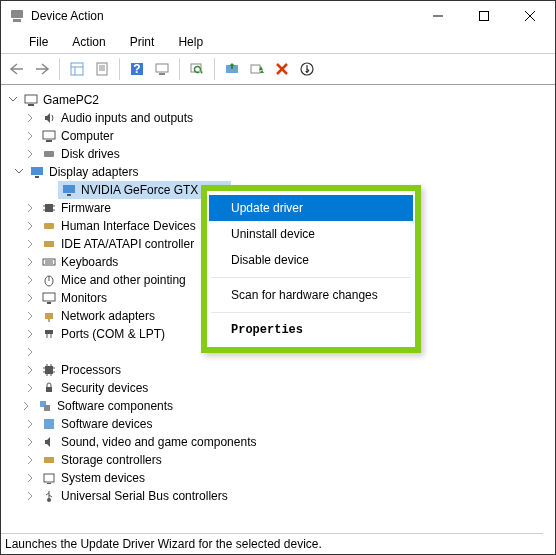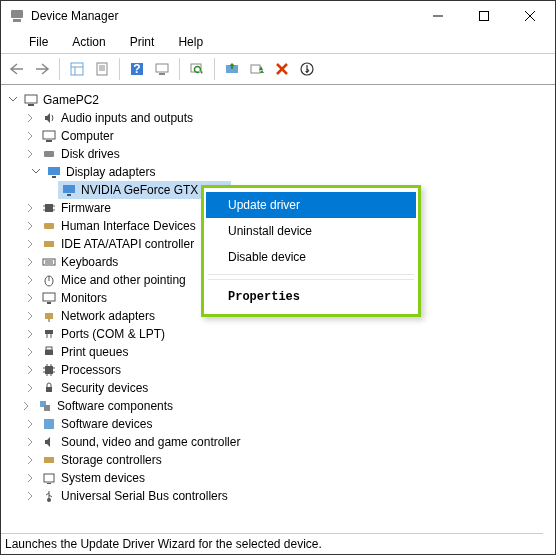--- a/index.html
+++ b/index.html
@@ -14,37 +14,37 @@
 .toolbar { height: 32px; display: flex; align-items: center; border-top: 1px solid #ccc; border-bottom: 1px solid #a0a0a0; padding: 0 4px; gap: 1px; background: #fff; }
 .tool { width: 24px; height: 24px; display: flex; align-items: center; justify-content: center; border-radius: 2px; }
 .tool.sep { width: 1px; height: 22px; background: #d0d0d0; margin: 0 4px; }
 .tree { position: absolute; top: 86px; bottom: 22px; left: 1px; right: 1px; overflow: auto; padding: 4px 0; }
 .node { display: flex; align-items: center; height: 18px; white-space: nowrap; }
 .tw { width: 14px; height: 14px; display: flex; align-items: center; justify-content: center; }
 .lbl { padding: 1px 3px; display: flex; align-items: center; }
 .lbl.selected { background: #c2dcf4; }
 .ic { width: 16px; height: 16px; margin-right: 4px; display: flex; align-items: center; justify-content: center; }
 .statusbar { position: absolute; bottom: 0; left: 0; right: 12px; height: 21px; border-top: 1px solid #ccc; padding: 2px 4px; font-size: 11px; background: #fff; display: flex; align-items: center; }
-.ctxmenu { position: absolute; background: #fff; border: 3px solid #84cc16; box-shadow: 3px 3px 6px rgba(0,0,0,0.2); padding: 4px 2px; min-width: 220px; }
+.ctxmenu { position: absolute; background: #fff; border: 6px solid #84cc16; box-shadow: 3px 3px 6px rgba(0,0,0,0.2); padding: 4px 2px; min-width: 220px; }
 .ctxitem { padding: 6px 22px; }
 .ctxitem.hl { background: #0078d4; color: #fff; }
 .ctxitem.bold { font-weight: 600; font-family: Liberation Mono, monospace; }
 .ctxdiv { height: 1px; background: #e6e6e6; margin: 4px 2px; }
 </style>
 </head>
 <body>
 
 <div class="titlebar">
   <span class="app-icon">
     <svg width="16" height="16" viewBox="0 0 16 16">
         <rect x="2" y="2" width="12" height="8" fill="#888" rx="1"></rect>
         <rect x="4" y="11" width="8" height="3" fill="#888"></rect>
       </svg>
   </span>
-  <span class="title">Device Manager</span>
+  <span class="title">Device Action</span>
   <div class="wbtn">
       <svg width="10" height="10">
         <line x1="0" y1="5" x2="10" y2="5" stroke-width="1"></line>
       </svg>
     </div>
   <div class="wbtn">
       <svg width="10" height="10">
         <rect x="0.5" y="0.5" width="9" height="9" fill="none" stroke-width="1"></rect>
       </svg>
     </div>
@@ -199,21 +199,21 @@
       </span>
       <span class="lbl">
         <span class="ic">
           <svg width="14" height="14">
             <rect x="2" y="4" width="10" height="6" rx="1" fill="#888"></rect>
           </svg>
         </span>
         <span>Disk drives</span>
       </span>
     </div>
-  <div class="node" style="padding-left:27px">
+  <div class="node" style="padding-left:10px">
       <span class="tw">
         <svg width="10" height="10">
           <path d="M1 2 L5 6 L9 2" fill="none" stroke="#666"></path>
         </svg>
       </span>
       <span class="lbl">
         <span class="ic">
           <svg width="14" height="14">
             <rect x="1" y="2" width="12" height="8" fill="#4a90d9"></rect>
             <rect x="5" y="11" width="4" height="2" fill="#555"></rect>
@@ -364,29 +364,20 @@
           </svg>
         </span>
         <span>Ports (COM &amp; LPT)</span>
       </span>
     </div>
   <div class="node" style="padding-left:22px">
       <span class="tw">
         <svg width="10" height="10">
           <path d="M2 1 L6 5 L2 9" fill="none" stroke="#999"></path>
         </svg>
-      </span>
-      <span class="lbl">
-        <span class="ic">
-          <svg width="14" height="14">
-            <rect x="3" y="5" width="8" height="5" fill="#555"></rect>
-            <rect x="4" y="2" width="6" height="3" fill="none" stroke="#555"></rect>
-          </svg>
-        </span>
-        <span>Print queues</span>
       </span>
     </div>
   <div class="node" style="padding-left:22px">
       <span class="tw">
         <svg width="10" height="10">
           <path d="M2 1 L6 5 L2 9" fill="none" stroke="#999"></path>
         </svg>
       </span>
       <span class="lbl">
         <span class="ic">
@@ -457,21 +448,21 @@
         <svg width="10" height="10">
           <path d="M2 1 L6 5 L2 9" fill="none" stroke="#999"></path>
         </svg>
       </span>
       <span class="lbl">
         <span class="ic">
           <svg width="14" height="14">
             <path d="M3 5 h2 l3 -3 v10 l-3 -3 h-2 z" fill="#555"></path>
           </svg>
         </span>
-        <span>Sound, video and game controller</span>
+        <span>Sound, video and game components</span>
       </span>
     </div>
   <div class="node" style="padding-left:22px">
       <span class="tw">
         <svg width="10" height="10">
           <path d="M2 1 L6 5 L2 9" fill="none" stroke="#999"></path>
         </svg>
       </span>
       <span class="lbl">
         <span class="ic">
@@ -519,15 +510,16 @@
 
 <div class="statusbar">
   <span>Launches the Update Driver Wizard for the selected device.</span>
 </div>
 
 <div class="ctxmenu" style="left:200px; top:184px;">
   <div class="ctxitem hl">Update driver</div>
   <div class="ctxitem">Uninstall device</div>
   <div class="ctxitem">Disable device</div>
   <div class="ctxdiv"></div>
+  <div class="ctxitem">Scan for hardware changes</div>
   <div class="ctxdiv"></div>
   <div class="ctxitem bold">Properties</div>
 </div>
 
 </body></html>

